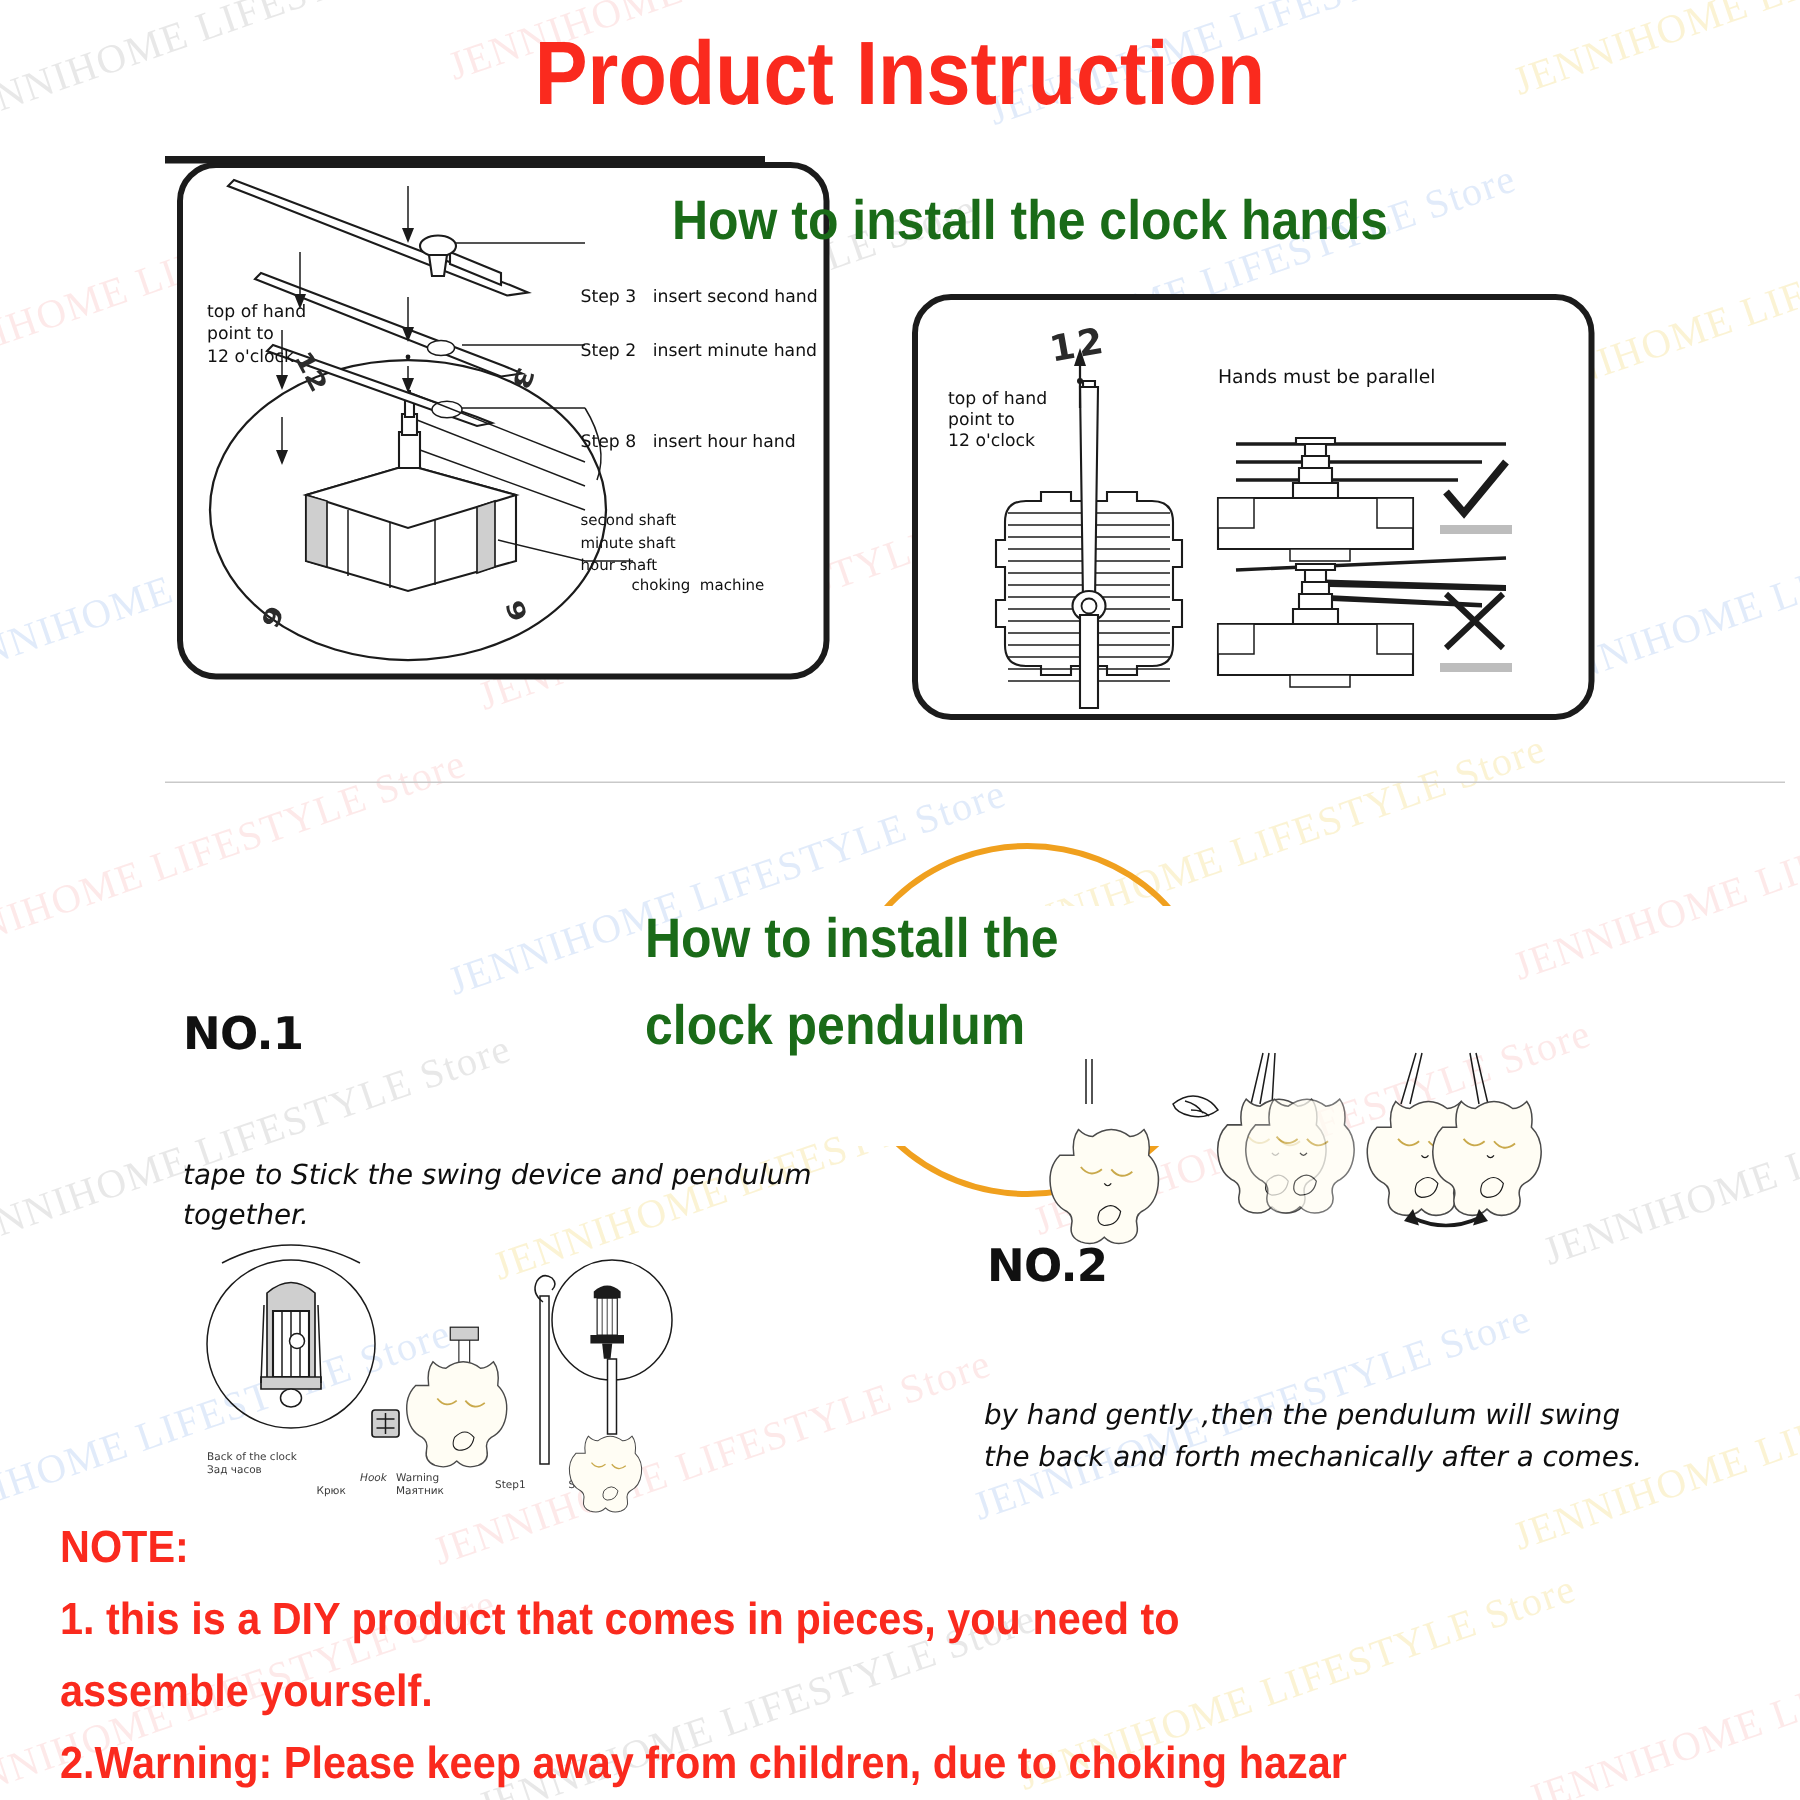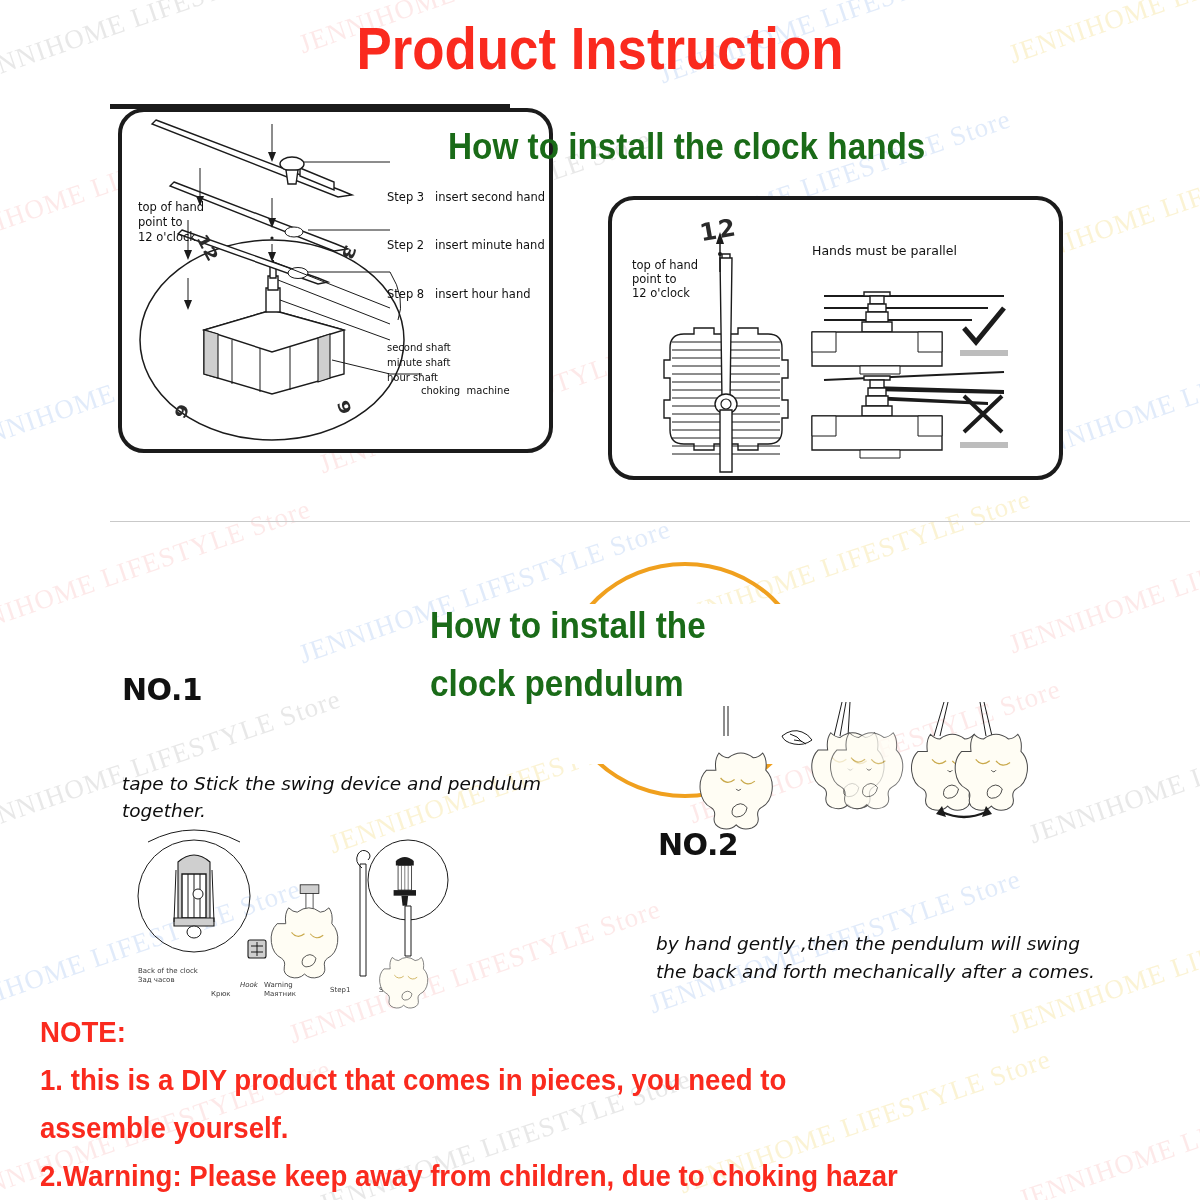--- a/index.html
+++ b/index.html
@@ -175,21 +175,21 @@
       </g>
       <circle class="fk" cx="150" cy="126" r="1.6"></circle>
     </svg>
   </div>
 
   <div class="dtxt" style="left:138px; top:200px;"><span>top of hand</span></div>
   <div class="dtxt" style="left:138px; top:215px;"><span>point to</span></div>
   <div class="dtxt" style="left:138px; top:230px;"><span>12 o'clock</span></div>
 
   <div class="dtxt" style="left:387px; top:190px;">Step 3   insert second hand</div>
-  <div class="dtxt" style="left:387px; top:238px;">Step 2   insert minute hand</div>
+  <div class="dtxt" style="left:387px; top:226px;">Step 2   insert minute hand</div>
   <div class="dtxt" style="left:387px; top:287px;">Step 8   insert hour hand</div>
 
   <div class="dtxt sm" style="left:387px; top:341px;">second shaft</div>
   <div class="dtxt sm" style="left:387px; top:356px;">minute shaft</div>
   <div class="dtxt sm" style="left:387px; top:371px;">hour shaft</div>
   <div class="dtxt sm" style="left:421px; top:384px;">choking  machine</div>
 
   <div class="panel" id="panel-right">
     <svg width="447" height="276" viewBox="0 0 447 276">
 

